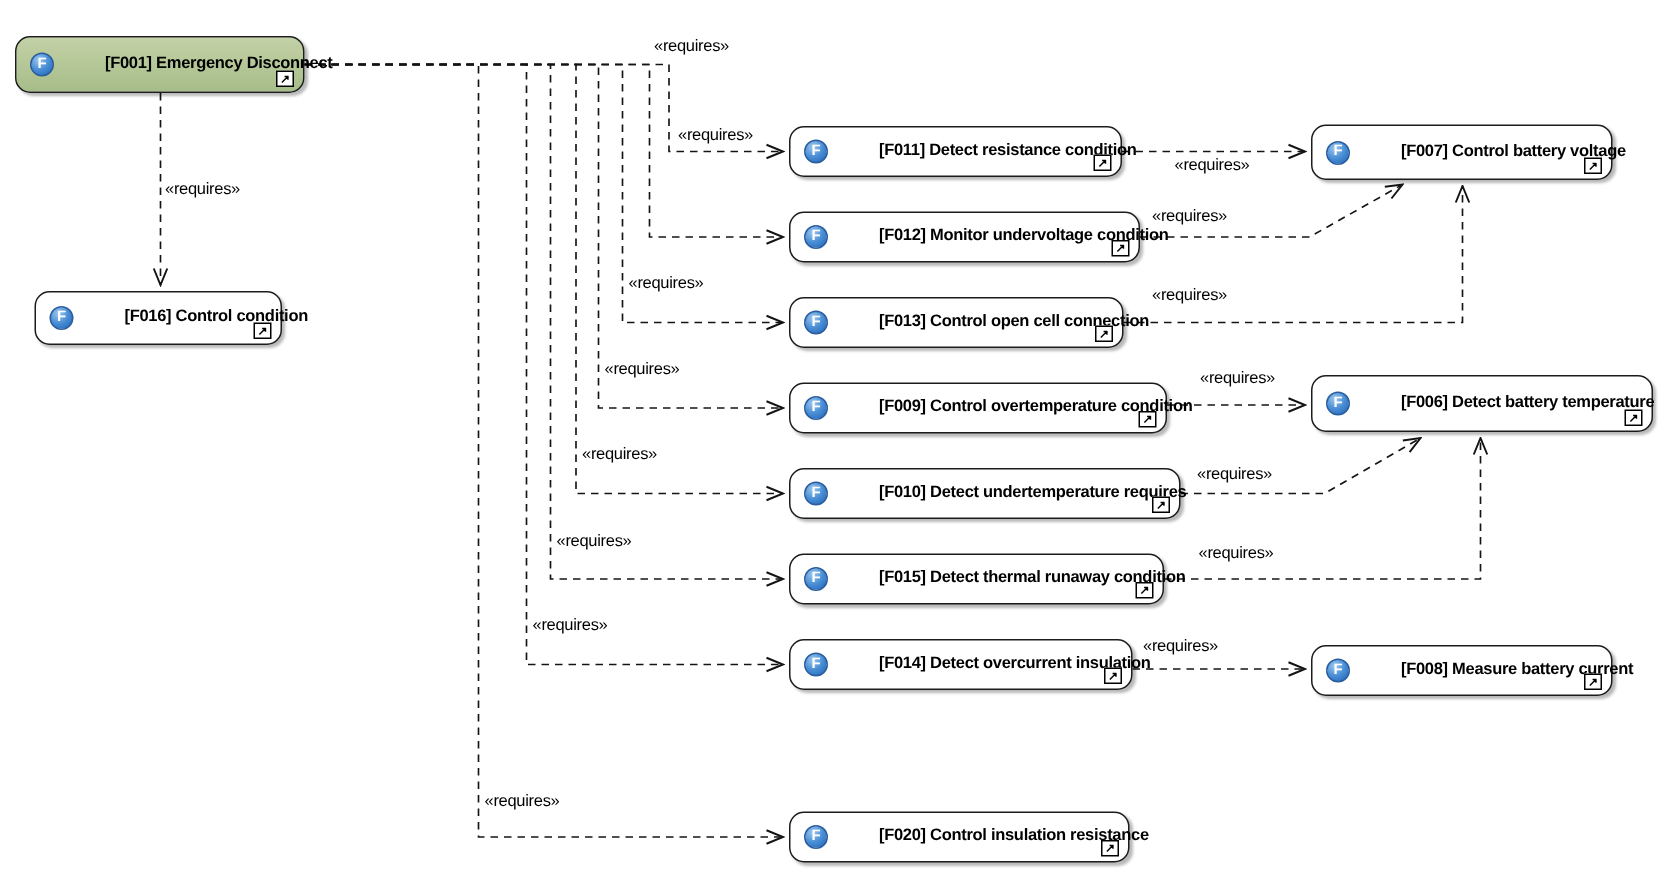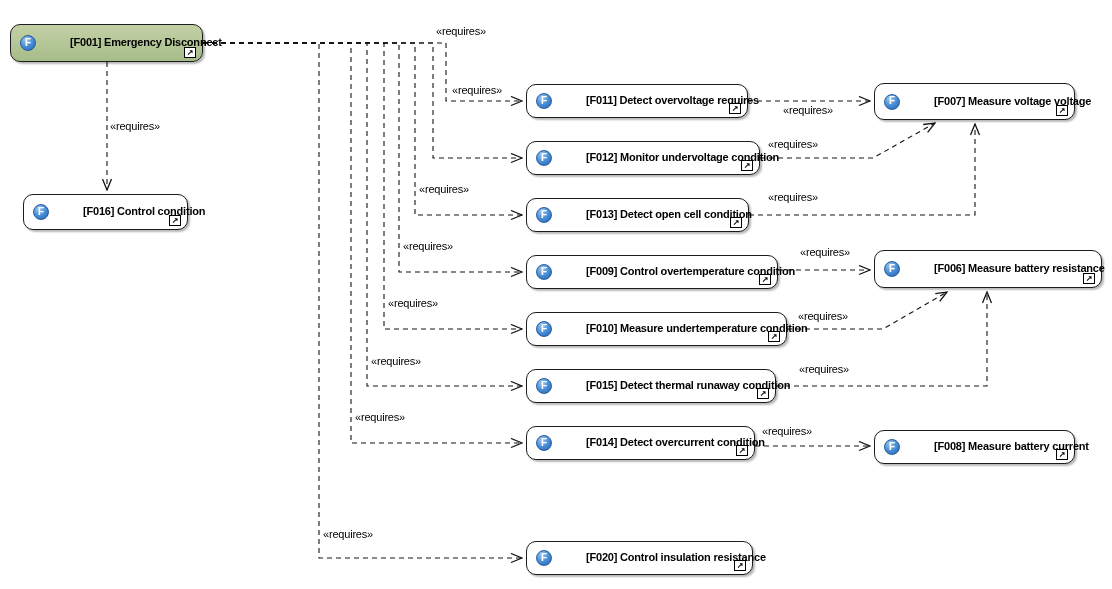--- a/index.html
+++ b/index.html
@@ -91,66 +91,66 @@
         <span class="node-label">[F001] Emergency Disconnect</span>
         <span class="corner-link">↗</span>
       </div>
       <div class="node" style="left: 23px; top: 194px; width: 165px; height: 36px;">
         <span class="fn-badge">F</span>
         <span class="node-label">[F016] Control condition</span>
         <span class="corner-link">↗</span>
       </div>
       <div class="node" style="left: 526px; top: 84px; width: 222px; height: 34px;">
         <span class="fn-badge">F</span>
-        <span class="node-label">[F011] Detect overvoltage requires</span>
+        <span class="node-label">[F011] Detect resistance condition</span>
         <span class="corner-link">↗</span>
       </div>
       <div class="node" style="left: 526px; top: 141px; width: 234px; height: 34px;">
         <span class="fn-badge">F</span>
         <span class="node-label">[F012] Monitor undervoltage condition</span>
         <span class="corner-link">↗</span>
       </div>
       <div class="node" style="left: 526px; top: 198px; width: 223px; height: 34px;">
         <span class="fn-badge">F</span>
-        <span class="node-label">[F013] Detect open cell condition</span>
+        <span class="node-label">[F013] Control open cell connection</span>
         <span class="corner-link">↗</span>
       </div>
       <div class="node" style="left: 526px; top: 255px; width: 252px; height: 34px;">
         <span class="fn-badge">F</span>
         <span class="node-label">[F009] Control overtemperature condition</span>
         <span class="corner-link">↗</span>
       </div>
       <div class="node" style="left: 526px; top: 312px; width: 261px; height: 34px;">
         <span class="fn-badge">F</span>
-        <span class="node-label">[F010] Measure undertemperature condition</span>
+        <span class="node-label">[F010] Detect undertemperature requires</span>
         <span class="corner-link">↗</span>
       </div>
       <div class="node" style="left: 526px; top: 369px; width: 250px; height: 34px;">
         <span class="fn-badge">F</span>
         <span class="node-label">[F015] Detect thermal runaway condition</span>
         <span class="corner-link">↗</span>
       </div>
       <div class="node" style="left: 526px; top: 426px; width: 229px; height: 34px;">
         <span class="fn-badge">F</span>
-        <span class="node-label">[F014] Detect overcurrent condition</span>
+        <span class="node-label">[F014] Detect overcurrent insulation</span>
         <span class="corner-link">↗</span>
       </div>
       <div class="node" style="left: 526px; top: 541px; width: 227px; height: 34px;">
         <span class="fn-badge">F</span>
         <span class="node-label">[F020] Control insulation resistance</span>
         <span class="corner-link">↗</span>
       </div>
       <div class="node" style="left: 874px; top: 83px; width: 201px; height: 37px;">
         <span class="fn-badge">F</span>
-        <span class="node-label">[F007] Measure voltage voltage</span>
+        <span class="node-label">[F007] Control battery voltage</span>
         <span class="corner-link">↗</span>
       </div>
       <div class="node" style="left: 874px; top: 250px; width: 228px; height: 38px;">
         <span class="fn-badge">F</span>
-        <span class="node-label">[F006] Measure battery resistance</span>
+        <span class="node-label">[F006] Detect battery temperature</span>
         <span class="corner-link">↗</span>
       </div>
       <div class="node" style="left: 874px; top: 430px; width: 201px; height: 34px;">
         <span class="fn-badge">F</span>
         <span class="node-label">[F008] Measure battery current</span>
         <span class="corner-link">↗</span>
       </div>
     </div>
 </div>
 

